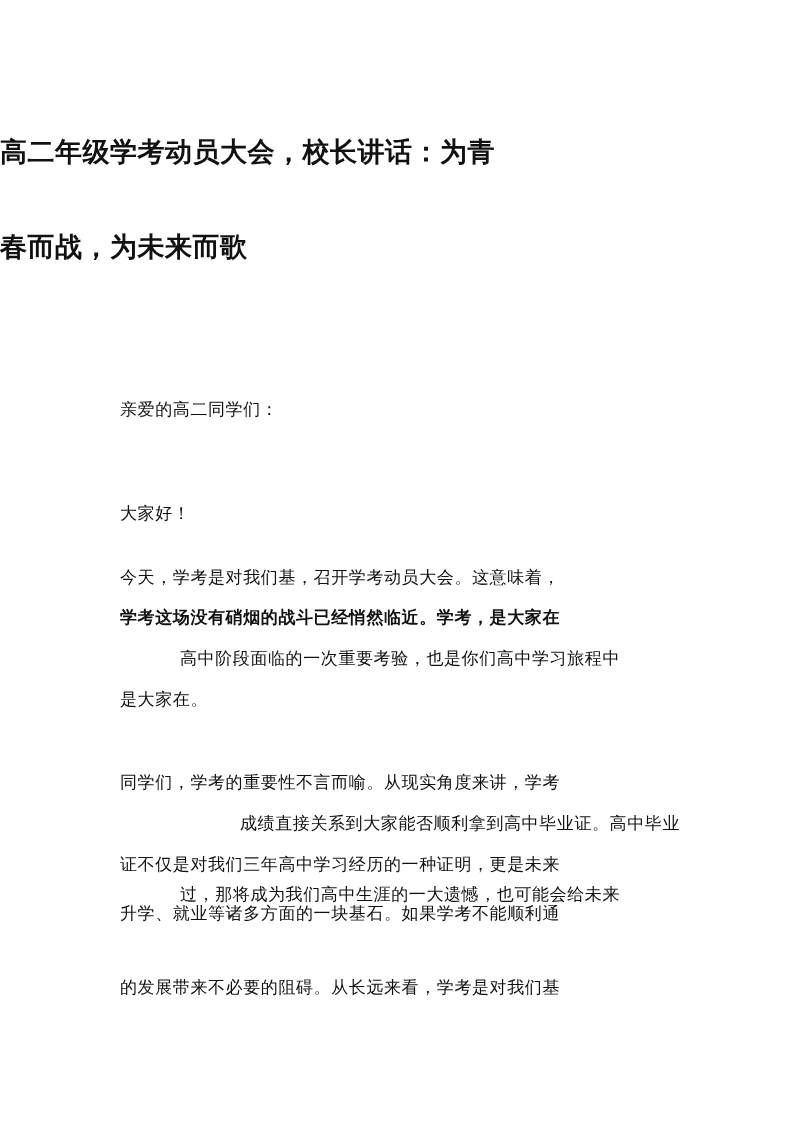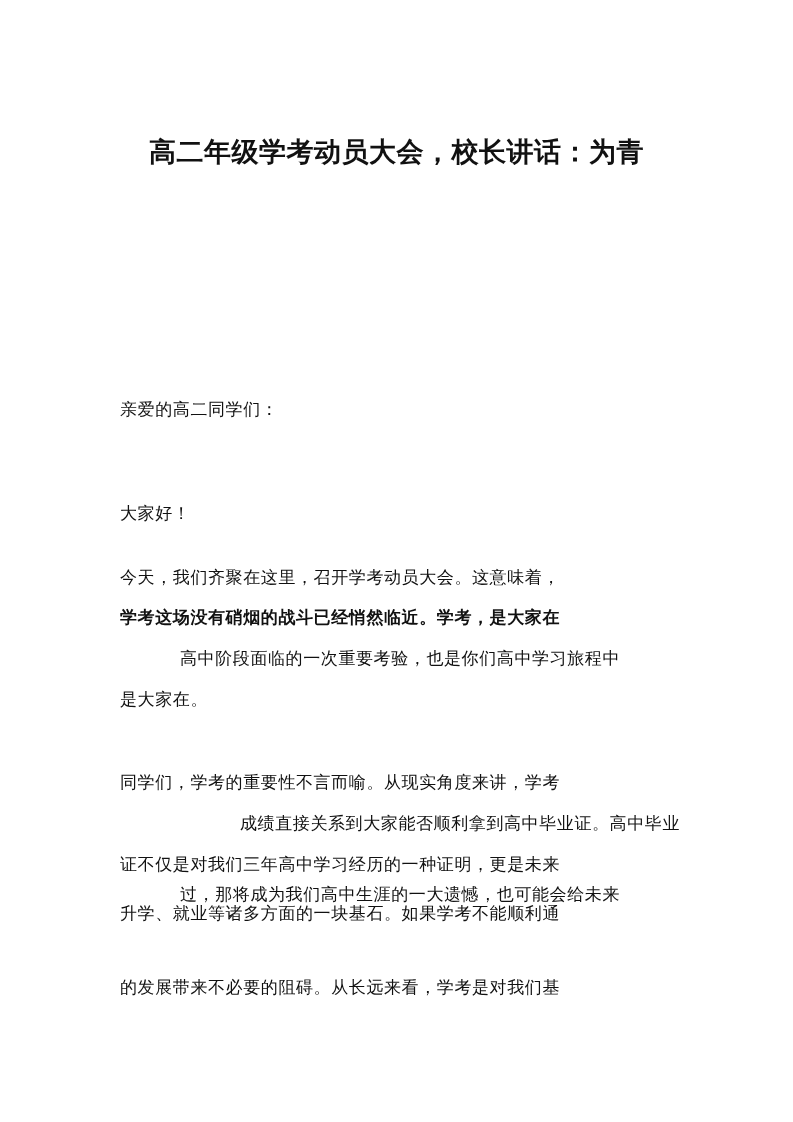--- a/index.html
+++ b/index.html
@@ -20,21 +20,21 @@
       left: 0;
       top: 0;
       width: 793px;
       height: 1122px;
       background: #ffffff;
     }
     .title-line {
       position: absolute;
       left: 0;
       width: 793px;
-      text-align: center;
+      text-align: left;
       font-size: 27px;
       font-weight: bold;
       letter-spacing: 0.5px;
       white-space: nowrap;
       line-height: 36px;
     }
     .title-line.l1 { top: 134px; }
     .title-line.l2 { top: 229px; }
     .body-line {
       position: absolute;
@@ -45,27 +45,28 @@
       white-space: nowrap;
       letter-spacing: 0.6px;
     }
   </style>
 </head>
 <body>
 
 <div class="page">
 
   <div class="title-line l1">高二年级学考动员大会，校长讲话：为青</div>
+  <div class="title-line l2">春而战，为未来而歌</div>
 
   <div class="body-line" style="top:395px;">亲爱的高二同学们：</div>
 
   <div class="body-line" style="top:479px;margin-top:20px;">大家好！</div>
 
   <div>
-    <div class="body-line" style="top:563px;">今天，我们齐聚在这里，召开学考动员大会。这意味着，</div>
+    <div class="body-line" style="top:563px;">今天，学考是对我们基，召开学考动员大会。这意味着，</div>
     <div class="body-line" style="top:603px;font-weight:bold;">学考这场没有硝烟的战斗已经悄然临近。学考，是大家在</div>
     <div class="body-line" style="top:644px;text-align:center;">高中阶段面临的一次重要考验，也是你们高中学习旅程中</div>
     <div class="body-line" style="top:685px;">是大家在。</div>
   </div>
 
   <div>
     <div class="body-line" style="top:768px;">同学们，学考的重要性不言而喻。从现实角度来讲，学考</div>
     <div class="body-line" style="top:809px;text-align:right;">成绩直接关系到大家能否顺利拿到高中毕业证。高中毕业</div>
     <div class="body-line" style="top:850px;">证不仅是对我们三年高中学习经历的一种证明，更是未来</div>
     <div class="body-line" style="top:891px;margin-top:8px;">升学、就业等诸多方面的一块基石。如果学考不能顺利通</div>

